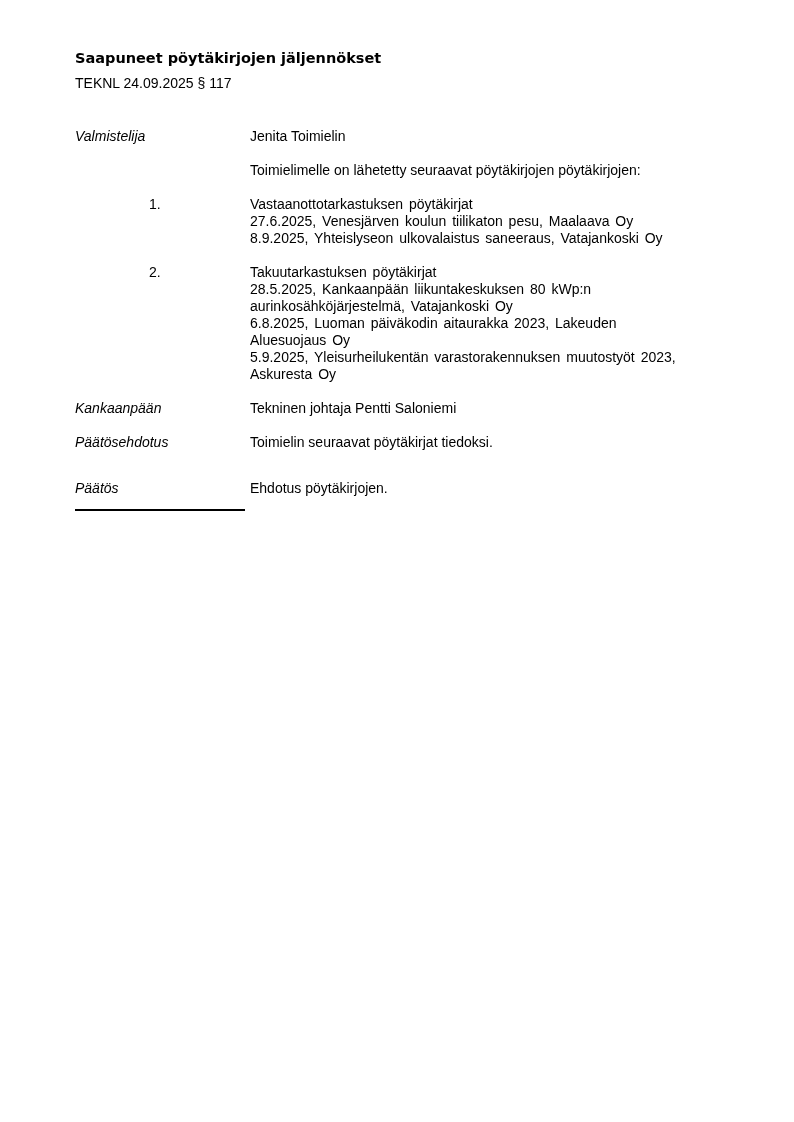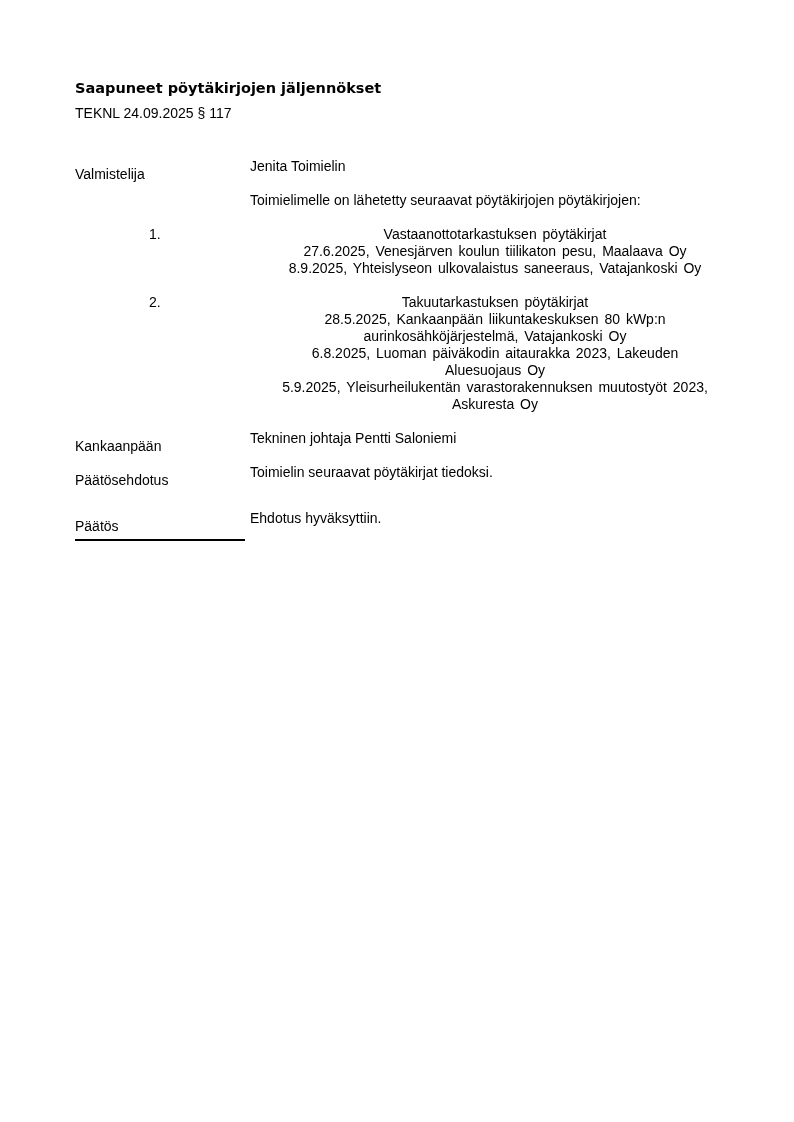--- a/index.html
+++ b/index.html
@@ -7,21 +7,21 @@
     margin: 0;
     padding: 0;
     background: #ffffff;
   }
   .page {
     position: relative;
     box-sizing: border-box;
     width: 794px;
     height: 862px;
     background: #ffffff;
-    padding: 80px 54px 0 75px;
+    padding: 50px 54px 0 75px;
     font-family: "Liberation Sans", sans-serif;
     font-size: 14px;
     line-height: 17px;
     color: #000000;
     overflow: hidden;
   }
   .title {
     font-family: "DejaVu Sans", "Liberation Sans", sans-serif;
     font-weight: bold;
     font-size: 14.5px;
@@ -39,36 +39,36 @@
     position: relative;
     margin-bottom: 17px;
   }
   .rows .row:last-child {
     margin-bottom: 0;
     margin-top: 29px;
   }
   .row .label {
     position: absolute;
     left: 0;
-    top: 8px;
+    top: 0;
     white-space: nowrap;
+    font-style: italic;
   }
   .row .number {
     position: absolute;
     left: 74px;
     top: 0;
     white-space: nowrap;
   }
   .row .content {
     margin-left: 175px;
     white-space: pre;
   }
   .row.item .content {
     word-spacing: 2px;
-    text-align: center;
   }
   .sign-line {
     margin-top: 12px;
     width: 170px;
     height: 0;
     border-bottom: 2px solid #000000;
   }
 </style>
 </head>
 <body>
@@ -121,20 +121,20 @@
 
     <div class="row">
       <div class="label">Päätösehdotus</div>
       <div class="number"></div>
       <div class="content">Toimielin seuraavat pöytäkirjat tiedoksi.</div>
     </div>
 
     <div class="row">
       <div class="label">Päätös</div>
       <div class="number"></div>
-      <div class="content">Ehdotus hyväksyttiin.</div>
+      <div class="content">Ehdotus pöytäkirjojen.</div>
     </div>
 
   </div>
 
   <div class="sign-line"></div>
 
 </div>
 
 </body></html>

